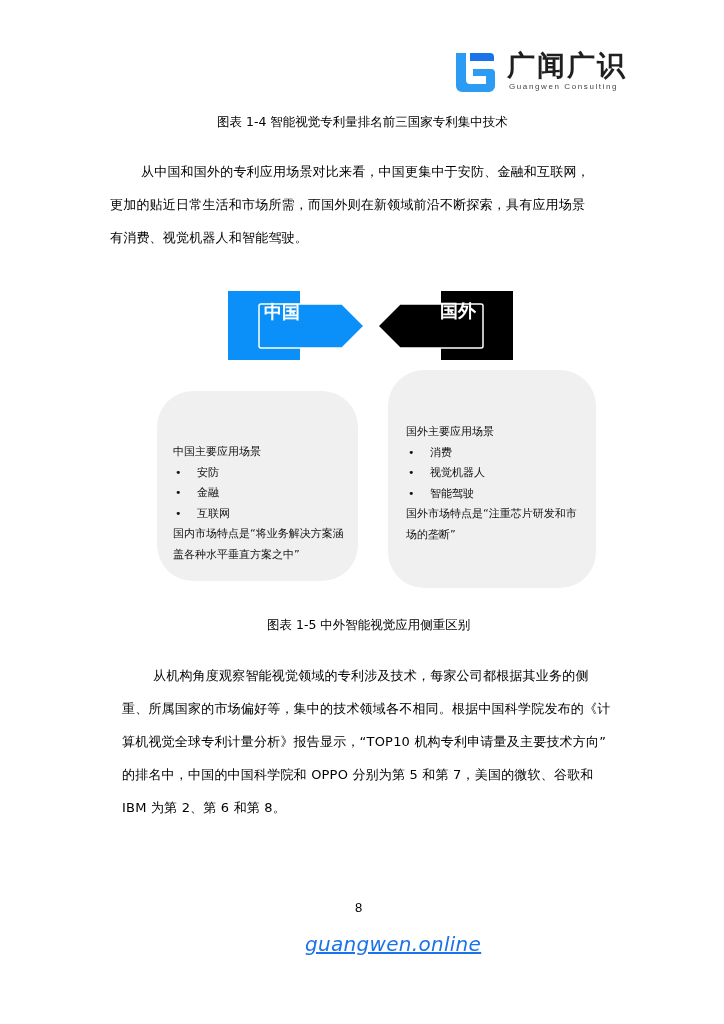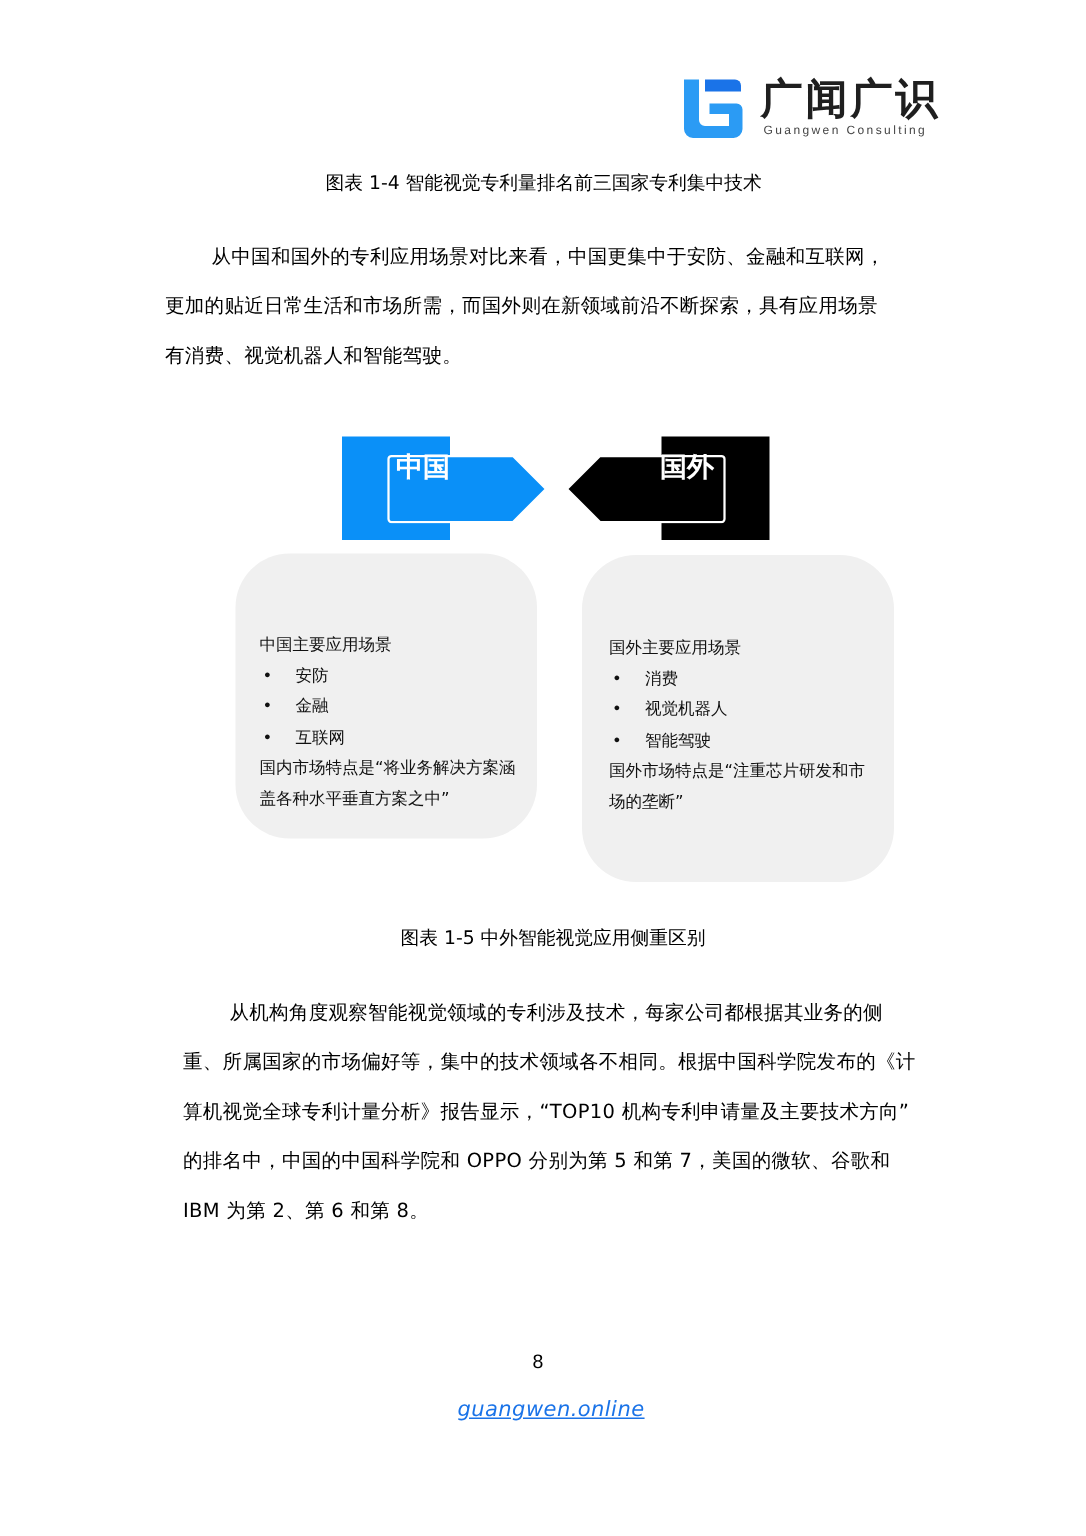--- a/index.html
+++ b/index.html
@@ -25,30 +25,30 @@
 
   
   .sq-blue { left:228px; top:291px; width:72px; height:69px; background:#0a90f8; }
   .sq-black { left:441px; top:291px; width:72px; height:69px; background:#000; }
   .arrow { top:303px; width:108px; height:46px; }
   .arrow-left-lbl, .arrow-right-lbl { position:absolute; top:0; color:#fff; font-weight:bold; font-size:18px; line-height:18px; white-space:nowrap; }
   .arrow-left-lbl { left:6px; }
   .arrow-right-lbl { right:8px; }
 
   .card { background:#f0f0f0; border-radius:36px; }
-  .card-left { left:157px; top:369px; width:201px; height:190px; }
+  .card-left { left:157px; top:391px; width:201px; height:190px; }
   .card-right { left:388px; top:370px; width:208px; height:218px; }
   .card-body { position:absolute; left:16px; top:51px; font-size:11px; line-height:20.5px; color:#111; white-space:nowrap; }
   .card-right .card-body { left:18px; top:52px; }
   .bullet-row { display:flex; }
   .bullet { width:22px; display:inline-block; padding-left:2px; }
   .card-note { white-space:normal; width:176px; }
 
   .page-num { left:355px; top:900px; font-size:13px; font-family:"Liberation Sans",sans-serif; }
-  .footer-link { left:305px; top:932px; font-size:14px; color:#1a73e8; text-decoration:underline; font-style:italic; letter-spacing:0.3px; }
+  .footer-link { left:305px; top:932px; font-size:20px; color:#1a73e8; text-decoration:underline; font-style:italic; letter-spacing:0.3px; }
 </style>
 </head>
 <body>
 
 <div class="abs logo">
   <svg class="logo-icon" viewBox="0 0 44 44">
     <path d="M4 4 h10 v27 a4 4 0 0 0 4 4 h16 v-8 h-13 v-7 h18 a4 4 0 0 1 4 4 v13 a6 6 0 0 1 -6 6 h-27 a6 6 0 0 1 -6 -6 z" fill="#2b9bf4"></path>
     <path d="M18 4 h20 a4 4 0 0 1 4 4 v4 h-24 z" fill="#1a73e8"></path>
   </svg>
   <span class="logo-cn">广闻广识</span>
@@ -66,21 +66,21 @@
 <div class="abs sq-blue"></div>
 <div class="abs sq-black"></div>
 
 <div class="abs arrow" style="left:258px;">
   <svg width="108" height="46" viewBox="0 0 108 46" style="position:absolute;left:0;top:0;">
     <path d="M3 1 H84 L106 23 L84 45 H3 a2 2 0 0 1 -2 -2 V3 a2 2 0 0 1 2 -2 z" fill="#0a90f8" stroke="#ffffff" stroke-width="1.5"></path>
   </svg>
   <span class="arrow-left-lbl">中国</span>
 </div>
 
-<div class="abs arrow" style="left:376px;">
+<div class="abs arrow" style="left:376px;font-family:Liberation Mono, monospace;">
   <svg width="108" height="46" viewBox="0 0 108 46" style="position:absolute;left:0;top:0;">
     <path d="M105 1 H24 L2 23 L24 45 H105 a2 2 0 0 0 2 -2 V3 a2 2 0 0 0 -2 -2 z" fill="#000000" stroke="#ffffff" stroke-width="1.5"></path>
   </svg>
   <span class="arrow-right-lbl">国外</span>
 </div>
 
 <div class="abs card card-left">
   <div class="card-body">
     <div>中国主要应用场景</div>
     <div class="bullet-row">

